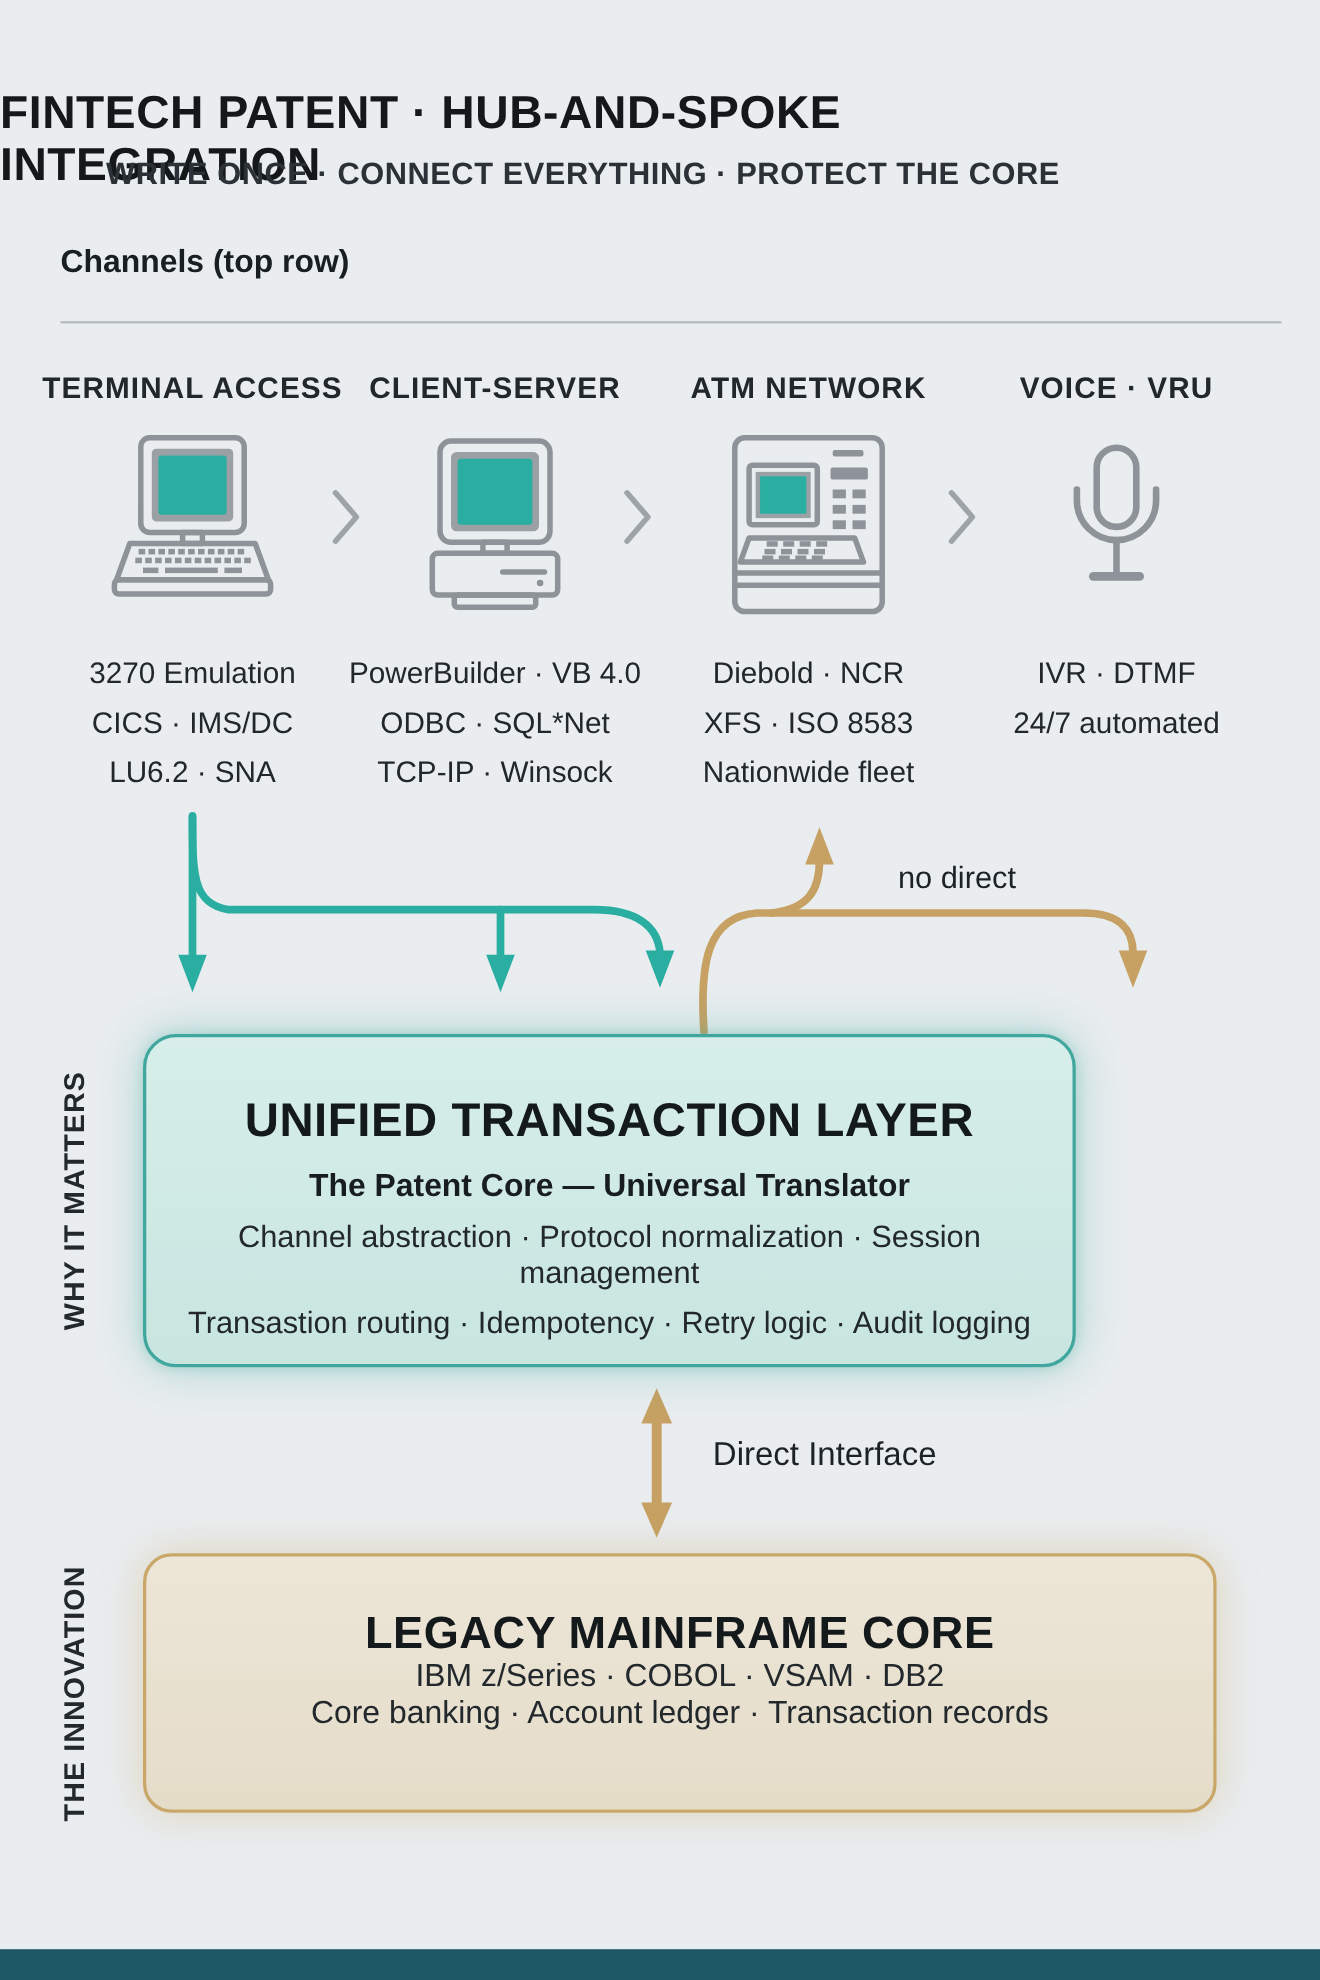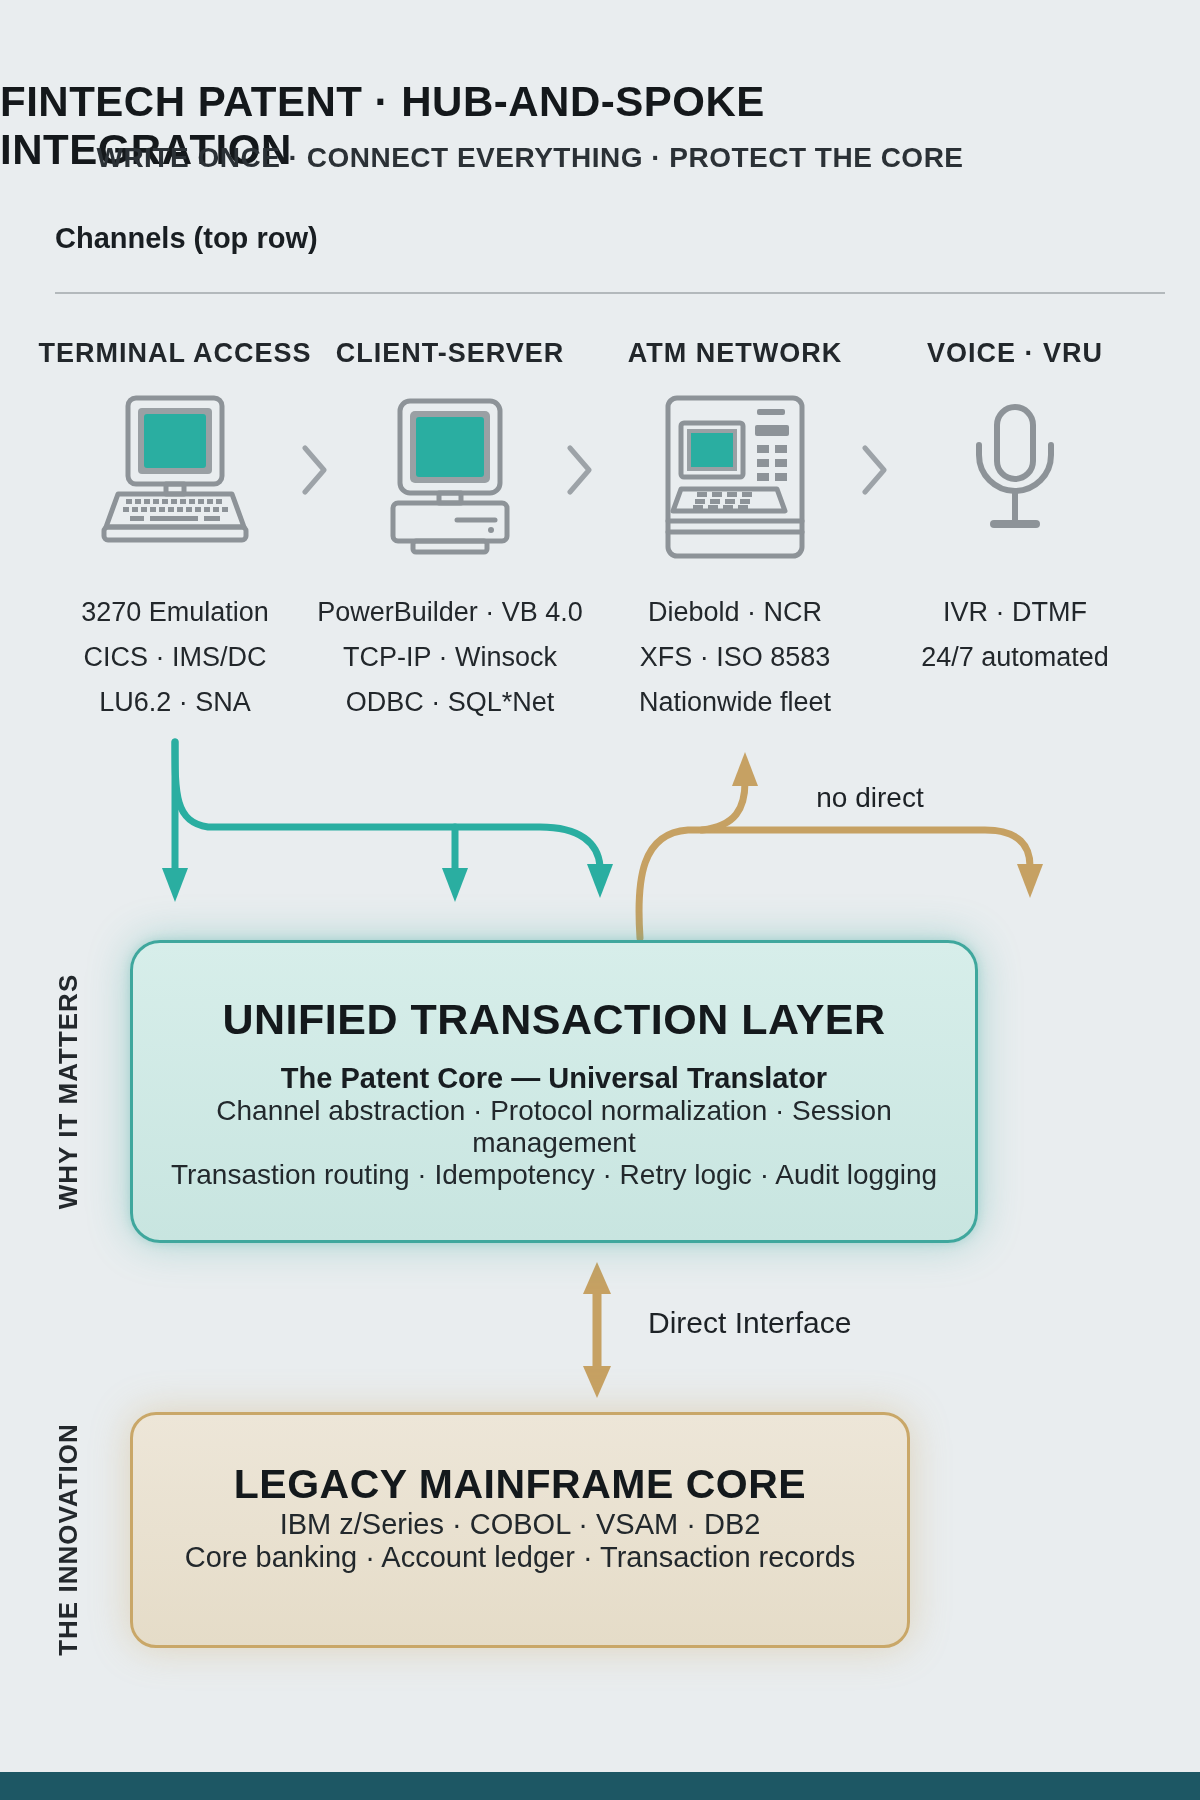--- a/index.html
+++ b/index.html
@@ -50,23 +50,23 @@
   
   .unified-box {
     position:absolute; left:130px; top:940px; width:848px; height:303px; z-index:2;
     box-sizing:border-box; border:3px solid var(--unified-border,#3fa79d); border-radius:30px;
     background:linear-gradient(#d7eeea,#c8e5e0);
     box-shadow:0 0 42px rgba(62,170,160,.38), 0 0 10px rgba(62,170,160,.25);
     text-align:center;
   }
   .unified-box .box-title { margin-top:52px; font-size:43px; font-weight:800; letter-spacing:.5px; color:#14191c; }
   .unified-box .box-subtitle { margin-top:18px; font-size:29px; font-weight:700; color:#181d21; }
-  .unified-box .box-line { font-size:28px; color:#22282c; }
+  .unified-box .box-line { margin-top:14px; font-size:28px; color:#22282c; }
   .legacy-box {
-    position:absolute; left:130px; top:1412px; width:780px; height:236px; z-index:2;
+    position:absolute; left:130px; top:1412px; width:976px; height:236px; z-index:2;
     box-sizing:border-box; border:3px solid var(--legacy-border,#c9a768); border-radius:26px;
     background:linear-gradient(#ede6d8,#e5dcc8);
     box-shadow:0 0 38px rgba(200,160,90,.35);
     text-align:center;
   }
   .legacy-box .box-title { margin-top:46px; font-size:41px; font-weight:800; letter-spacing:.5px; color:#14191c; }
   .legacy-box .box-line { margin-top:0; font-size:29px; color:#22282c; }
   
   .side-label {
     position:absolute; width:320px; text-align:center; z-index:3;
@@ -145,22 +145,22 @@
         <rect class="fill-teal" x="41" y="19" width="68" height="60" rx="3"></rect>
         <rect class="stroke-gray" x="64" y="95" width="22" height="10"></rect>
         <rect class="stroke-gray" x="18" y="105" width="114" height="38" rx="5"></rect>
         <path class="stroke-gray" d="M82,122 L120,122"></path>
         <circle class="fill-gray" cx="116" cy="132" r="3"></circle>
         <rect class="stroke-gray" x="38" y="143" width="74" height="11" rx="3"></rect>
       </svg>
     </div>
     <div class="channel-lines">
       <div>PowerBuilder · VB 4.0</div>
+      <div>ODBC · SQL*Net</div>
       <div>TCP-IP · Winsock</div>
-      <div>ODBC · SQL*Net</div>
     </div>
   </div>
 
   <div class="channel-col col-3">
     <div class="channel-header">ATM NETWORK</div>
     <div class="icon-box">
       <svg width="140" height="165" viewBox="0 0 140 165">
         <rect class="stroke-gray" x="3" y="3" width="134" height="158" rx="9"></rect>
         <rect class="fill-gray" x="92" y="14" width="28" height="6" rx="2"></rect>
         <rect class="stroke-gray" x="16" y="28" width="62" height="54" rx="3"></rect>

